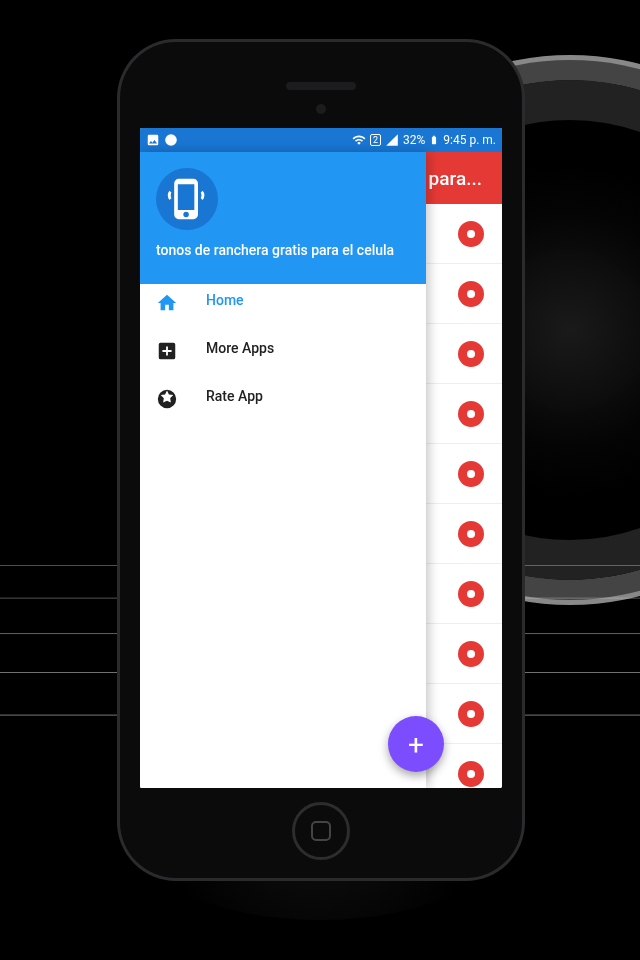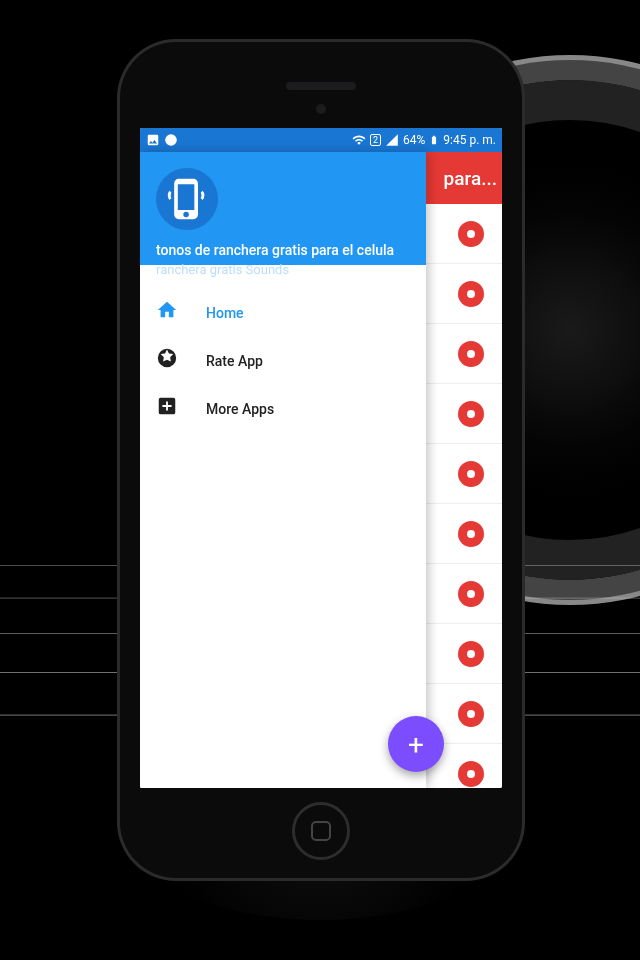--- a/index.html
+++ b/index.html
@@ -93,31 +93,31 @@
 
     
     .drawer {
       position: absolute; top: 24px; left: 0; bottom: 0;
       width: 286px; background: #fff;
       box-shadow: 3px 0 10px rgba(0,0,0,0.22);
       display: flex; flex-direction: column;
     }
     .drawer-header {
       background: #2196f3; color: #fff; padding: 16px;
-      height: 113px;
+      height: 132px;
     }
     .drawer-logo {
       width: 62px; height: 62px; border-radius: 50%; background: #1976d2;
       display: flex; align-items: center; justify-content: center; margin-bottom: 12px;
     }
     .drawer-title { font-size: 14px; font-weight: 500; white-space: nowrap; overflow: hidden; }
     .drawer-sub { font-size: 13px; color: #bbdefb; margin-top: 4px; }
 
     .nav-item {
-      display: flex; align-items: flex-end; height: 48px; padding: 0 16px;
+      display: flex; align-items: flex-start; height: 48px; padding: 0 16px;
       gap: 28px; font-size: 14px; font-weight: 500; color: #212121;
       cursor: pointer;
     }
     .nav-item.active { color: #2196f3; }
     .nav-item.active svg { fill: #2196f3; }
     .nav-item svg { width: 22px; height: 22px; fill: #212121; flex-shrink: 0; }
     .nav-spacer-top { height: 8px; }
 
     .fab {
       position: absolute; right: 58px; bottom: 16px;
@@ -151,30 +151,30 @@
           </svg>
       </div>
       <div class="right">
         <svg width="14" height="14" viewBox="0 0 24 24">
             <path d="M1 9l2 2c4.97-4.97 13.03-4.97 18 0l2-2C16.93 2.93 7.07 2.93 1 9zm8 8l3 3 3-3a4.24 4.24 0 0 0-6 0zm-4-4l2 2c2.76-2.76 7.24-2.76 10 0l2-2C15.14 9.14 8.86 9.14 5 13z"></path>
           </svg>
         <span style="border:1px solid #fff;font-size:9px;padding:0 2px;border-radius:2px">2</span>
         <svg width="14" height="14" viewBox="0 0 24 24">
             <path d="M2 22h20V2L2 22z"></path>
           </svg>
-        <span>64%</span>
+        <span>32%</span>
         <svg width="10" height="14" viewBox="0 0 24 24">
             <path d="M15.67 4H14V2h-4v2H8.33C7.6 4 7 4.6 7 5.33v15.34C7 21.4 7.6 22 8.33 22h7.34C16.4 22 17 21.4 17 20.67V5.33C17 4.6 16.4 4 15.67 4z"></path>
           </svg>
         <span>9:45 p. m.</span>
       </div>
     </div>
 
     <div class="app-toolbar">
-      <span style="margin-left:auto;padding-right:5px">para...</span>
+      <span style="margin-left:auto;padding-right:20px">para...</span>
     </div>
 
     <div class="content-list">
       <div class="row">
           <span class="row-label"></span>
           <span class="play-dot"></span>
         </div>
       <div class="row">
           <span class="row-label"></span>
           <span class="play-dot"></span>
@@ -215,41 +215,40 @@
 
     <div class="drawer">
       <div class="drawer-header">
         <div class="drawer-logo">
           <svg width="44" height="44" viewBox="0 0 24 24">
             <path fill="#fff" d="M15.5 1h-8A2.5 2.5 0 0 0 5 3.5v17A2.5 2.5 0 0 0 7.5 23h8a2.5 2.5 0 0 0 2.5-2.5v-17A2.5 2.5 0 0 0 15.5 1zm-4 21a1.5 1.5 0 1 1 0-3 1.5 1.5 0 0 1 0 3zm4.5-4H7V4h9v14z"></path>
             <path fill="#fff" d="M3 8c-1 1-1 3 0 4M20 8c1 1 1 3 0 4" stroke="#fff" stroke-width="1.5"></path>
           </svg>
         </div>
         <div class="drawer-title">tonos de ranchera gratis para el celula</div>
-        <div class="drawer-sub">ranchera gratis Sounds</div>
       </div>
       <div class="nav-spacer-top"></div>
 
       <div class="nav-item active">
         <svg viewBox="0 0 24 24">
             <path d="M10 20v-6h4v6h5v-8h3L12 3 2 12h3v8z"></path>
           </svg>
         <span>Home</span>
       </div>
       <div class="nav-item">
         <svg viewBox="0 0 24 24">
-            <path d="M12 2a10 10 0 1 0 0 20 10 10 0 0 0 0-20zm4.24 13.8L12 13.98l-4.24 1.82.81-4.72-3.43-3.34 4.74-.69L12 2.8l2.12 4.25 4.74.69-3.43 3.34.81 4.72z"></path>
-          </svg>
-        <span>Rate App</span>
+            <path d="M19 3H5a2 2 0 0 0-2 2v14a2 2 0 0 0 2 2h14a2 2 0 0 0 2-2V5a2 2 0 0 0-2-2zm-2 10h-4v4h-2v-4H7v-2h4V7h2v4h4v2z"></path>
+          </svg>
+        <span>More Apps</span>
       </div>
       <div class="nav-item">
         <svg viewBox="0 0 24 24">
-            <path d="M19 3H5a2 2 0 0 0-2 2v14a2 2 0 0 0 2 2h14a2 2 0 0 0 2-2V5a2 2 0 0 0-2-2zm-2 10h-4v4h-2v-4H7v-2h4V7h2v4h4v2z"></path>
-          </svg>
-        <span>More Apps</span>
+            <path d="M12 2a10 10 0 1 0 0 20 10 10 0 0 0 0-20zm4.24 13.8L12 13.98l-4.24 1.82.81-4.72-3.43-3.34 4.74-.69L12 2.8l2.12 4.25 4.74.69-3.43 3.34.81 4.72z"></path>
+          </svg>
+        <span>Rate App</span>
       </div>
     </div>
 
     <div class="fab">
       <span>+</span>
     </div>
 
   </div>
 
   <div class="home-btn">

